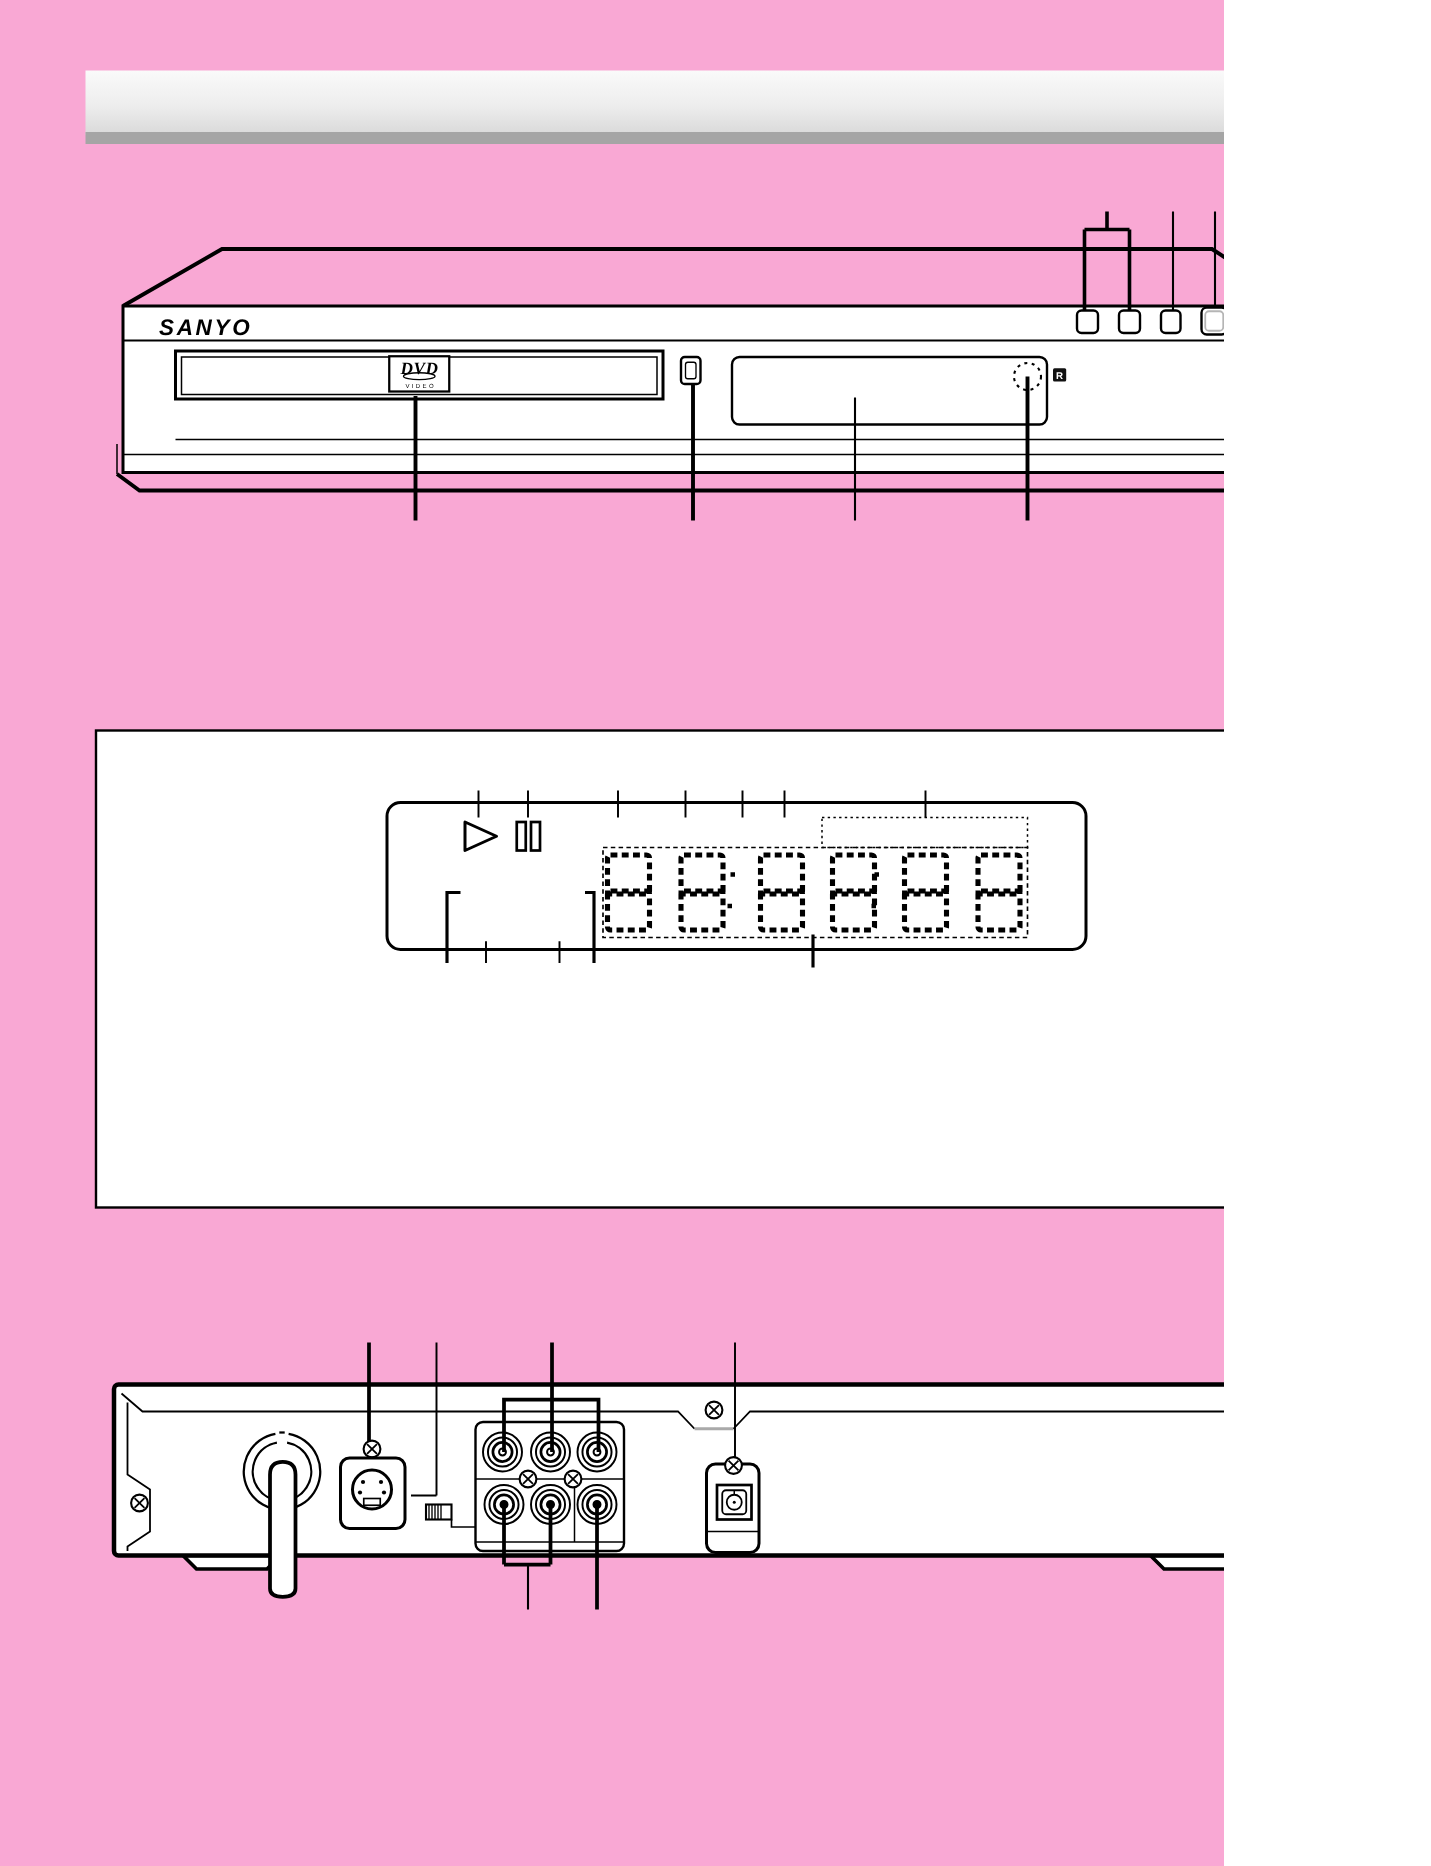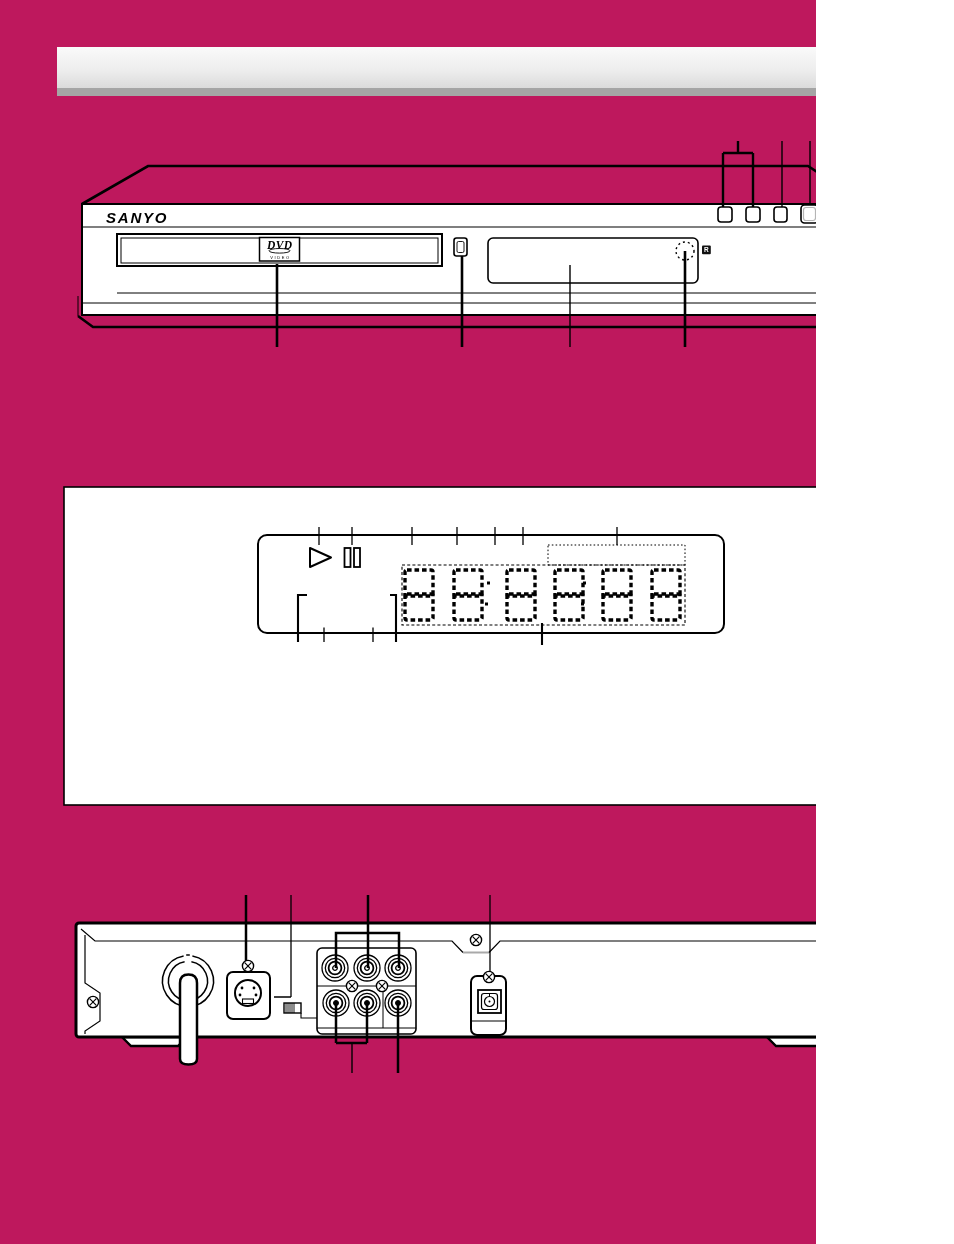--- a/index.html
+++ b/index.html
@@ -1,16 +1,16 @@
 <!DOCTYPE html>
 <html><head>
 <meta charset="utf-8">
 <style>
   html,body{margin:0;padding:0;background:#ffffff;}
-  .page{position:relative;width:816px;height:1244px;background:#be185d;overflow:hidden;
+  .page{position:relative;width:816px;height:1244px;background:#f9a8d4;overflow:hidden;
         font-family:"Liberation Sans",sans-serif;}
   svg{position:absolute;left:0;top:0;}
   .brand{font-family:"Liberation Sans",sans-serif;font-weight:bold;font-style:italic;
          font-size:15px;letter-spacing:1.5px;fill:#000;}
   .dvdtxt{font-family:"Liberation Serif",serif;font-weight:bold;font-style:italic;
           font-size:11.5px;fill:#000;}
   .videotxt{font-family:"Liberation Sans",sans-serif;font-size:4px;letter-spacing:1.6px;fill:#000;}
   .rbadge{font-family:"Liberation Sans",sans-serif;font-weight:bold;font-size:6.5px;fill:#fff;}
 </style>
 </head>

